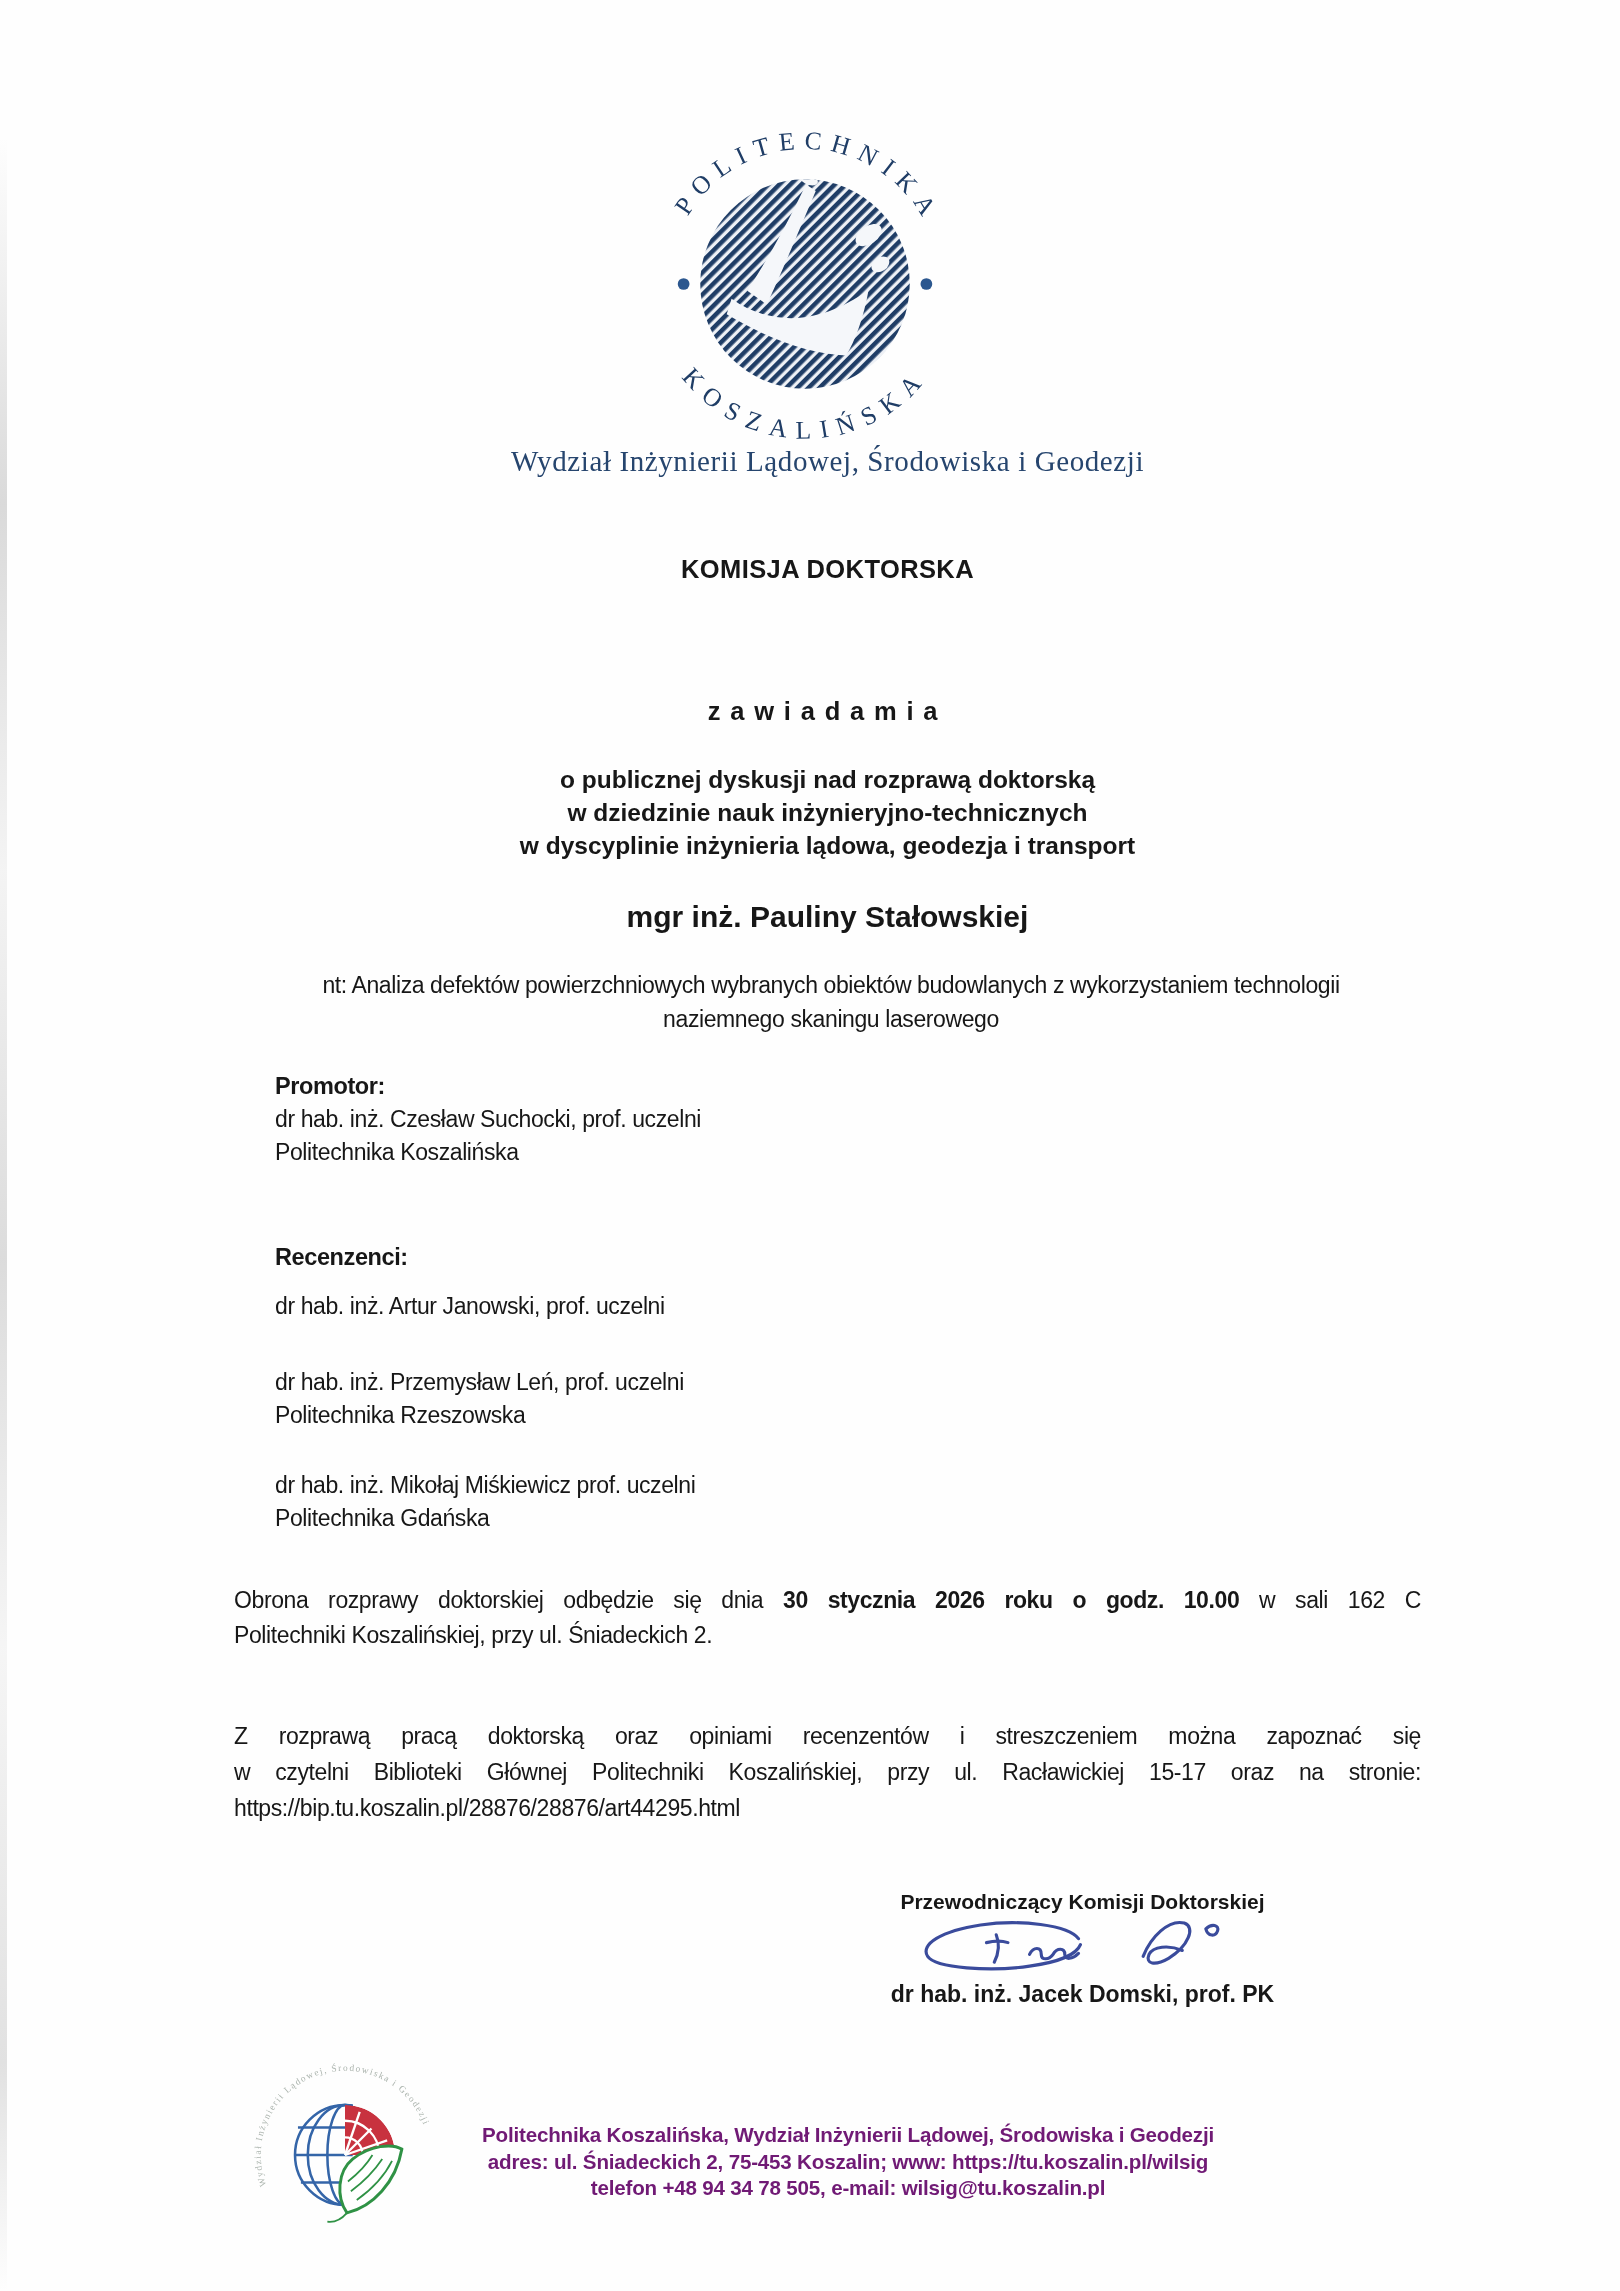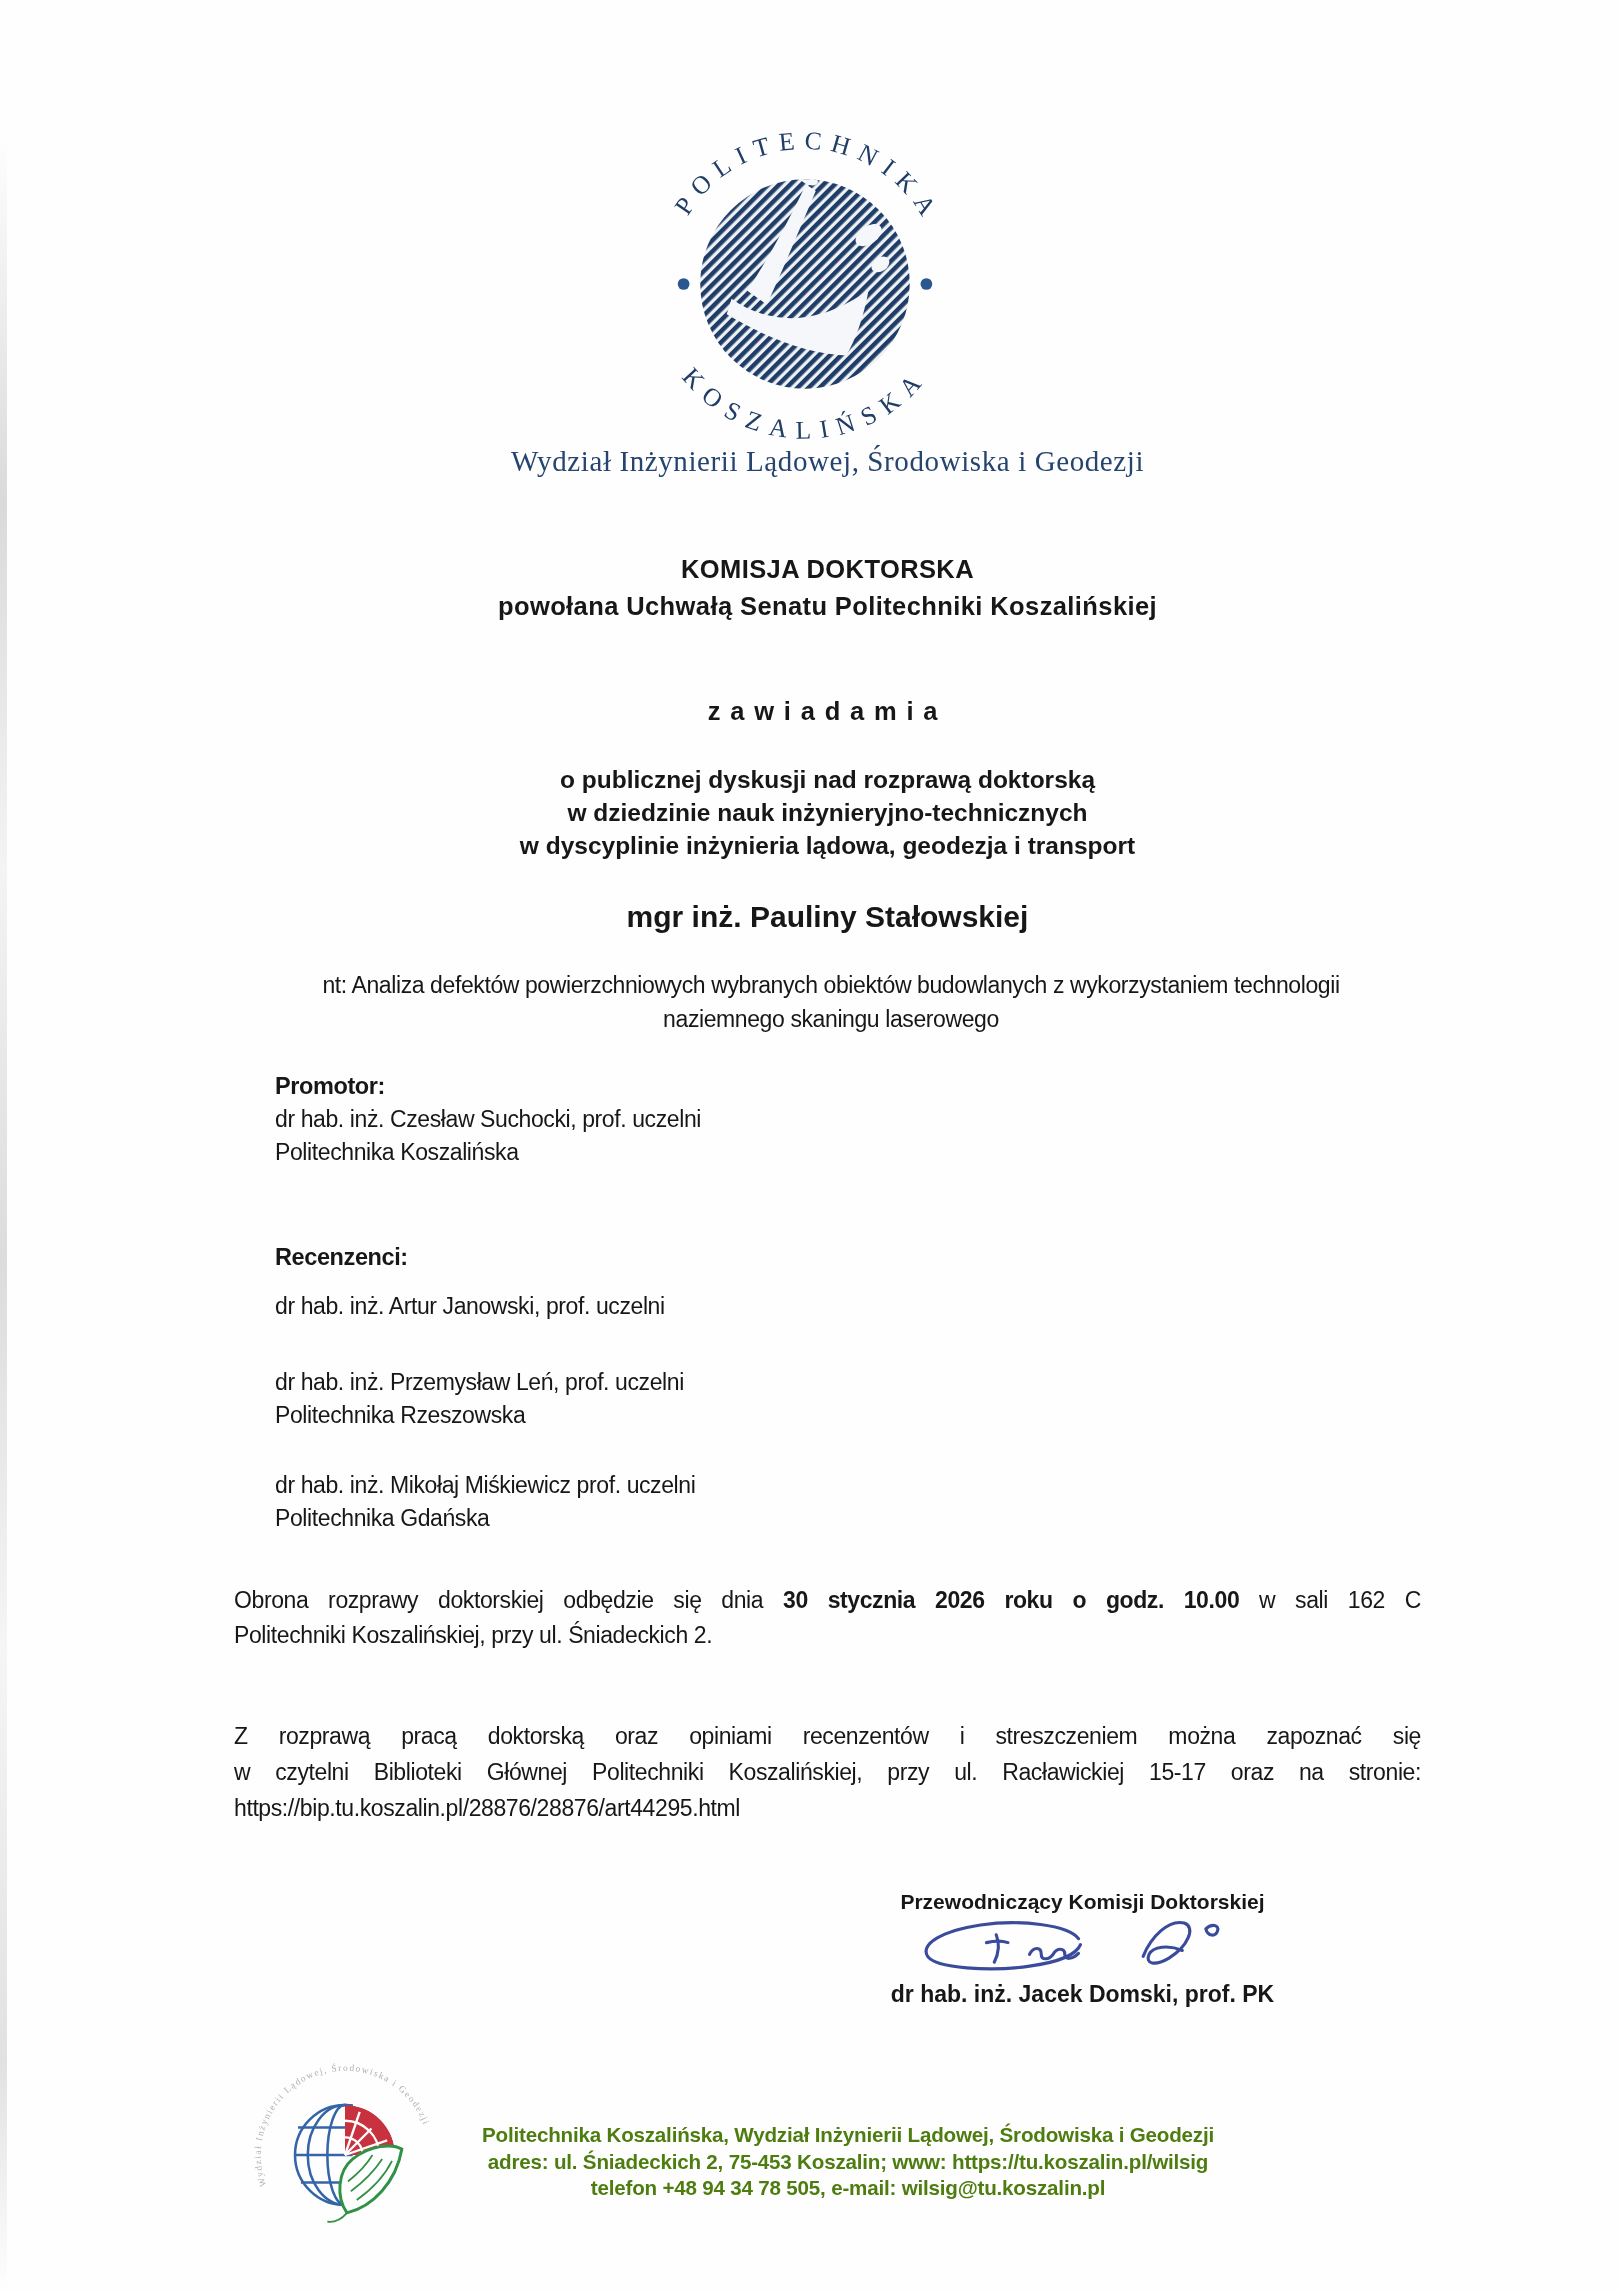--- a/index.html
+++ b/index.html
@@ -30,21 +30,21 @@
   .reviewers{left:275px;top:1241px;width:1147px;line-height:33px;}
   .rev-entry{margin-top:16px;}
   .rev-entry.g1{margin-top:43px;}
   .rev-entry.g2{margin-top:37px;}
   .defense{left:234px;top:1583px;width:1187px;line-height:35px;}
   .jline{text-align:justify;text-align-last:justify;}
   .access{left:234px;top:1718px;width:1187px;line-height:36px;}
   .chair-role{left:810px;top:1890px;width:545px;font-size:21px;}
   .chair-name{left:810px;top:1981px;width:545px;font-size:23px;}
   .sig{left:912px;top:1913px;}
-  .footer-text{left:343px;top:2122px;width:1010px;font-size:20.6px;line-height:26.5px;color:#4d7c0f;letter-spacing:-0.2px;}
+  .footer-text{left:343px;top:2122px;width:1010px;font-size:20.6px;line-height:26.5px;color:#701a75;letter-spacing:-0.2px;}
   svg text{font-family:"Liberation Serif",serif;}
 </style>
 </head>
 <body>
 
 <div class="page">
 
   <div class="abs scan-edge"></div>
 
   <svg class="abs" style="left:619px;top:98px;" width="372" height="372" viewBox="0 0 380 380">
@@ -80,21 +80,20 @@
     </text>
     <text font-size="26" fill="#1f3d66" letter-spacing="10" text-anchor="middle">
       <textPath href="#arcBottom" startOffset="50%">KOSZALIŃSKA</textPath>
     </text>
   </svg>
 
   <div class="abs serif faculty-name">Wydział Inżynierii Lądowej, Środowiska i Geodezji</div>
 
   <div class="abs committee center">
     <div>KOMISJA DOKTORSKA</div>
-    <div>powołana Uchwałą Senatu Politechniki Koszalińskiej</div>
   </div>
 
   <div class="abs zawiadamia center">zawiadamia</div>
 
   <div class="abs announce center">
     <div>o publicznej dyskusji nad rozprawą doktorską</div>
     <div>w dziedzinie nauk inżynieryjno-technicznych</div>
     <div>w dyscyplinie inżynieria lądowa, geodezja i transport</div>
   </div>
 

